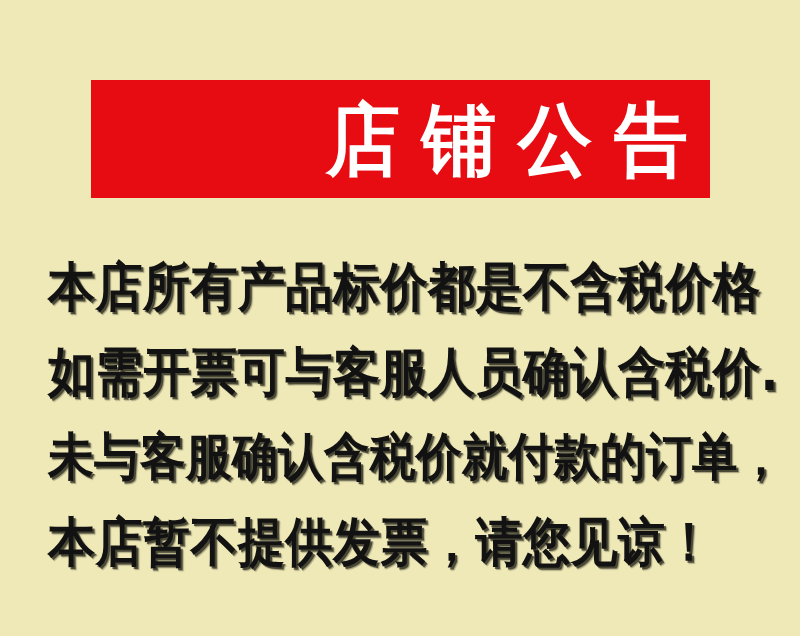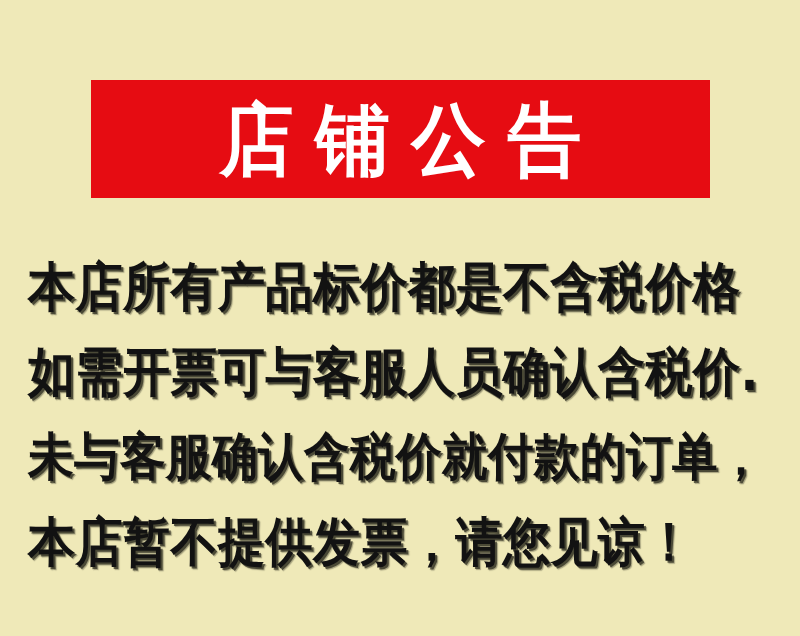--- a/index.html
+++ b/index.html
@@ -26,41 +26,41 @@
   
   #title-banner {
     position: absolute;
     left: 91px;
     top: 80px;
     width: 619px;
     height: 118px;
     background: #E60C12;
     display: flex;
     align-items: center;
-    justify-content: center;
+    justify-content: flex-end;
     box-sizing: border-box;
   }
 
   #banner-title-text {
     color: #FFFFFF;
     font-size: 74px;
     line-height: 1;
     font-weight: 700;
     letter-spacing: 22px;
     text-indent: 22px;
     white-space: nowrap;
     font-family: "DejaVu Sans", "Liberation Sans", sans-serif;
     -webkit-font-smoothing: none;
     transform: scaleY(1.06);
   }
 
   
   #announcement-body {
     position: absolute;
-    left: 28px;
+    left: 48px;
     top: 244px;
     width: 740px;
     box-sizing: border-box;
   }
 
   .announcement-line {
     color: #121212;
     font-size: 47px;
     line-height: 85px;
     height: 85px;

